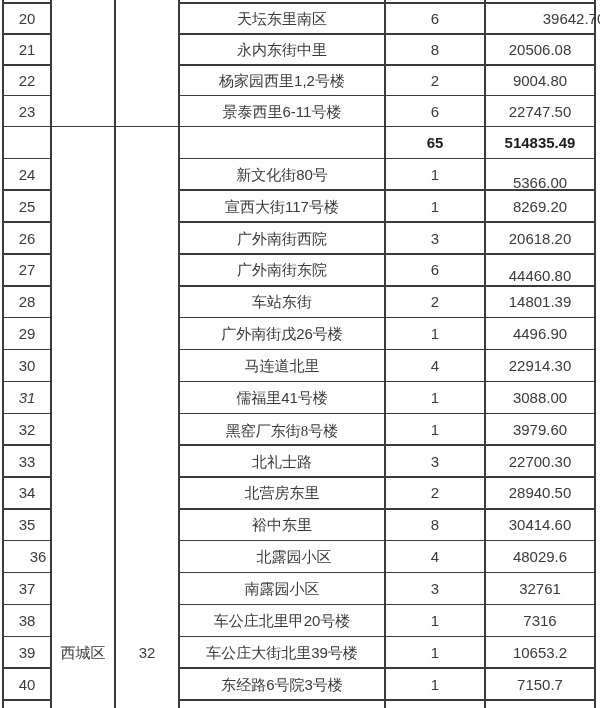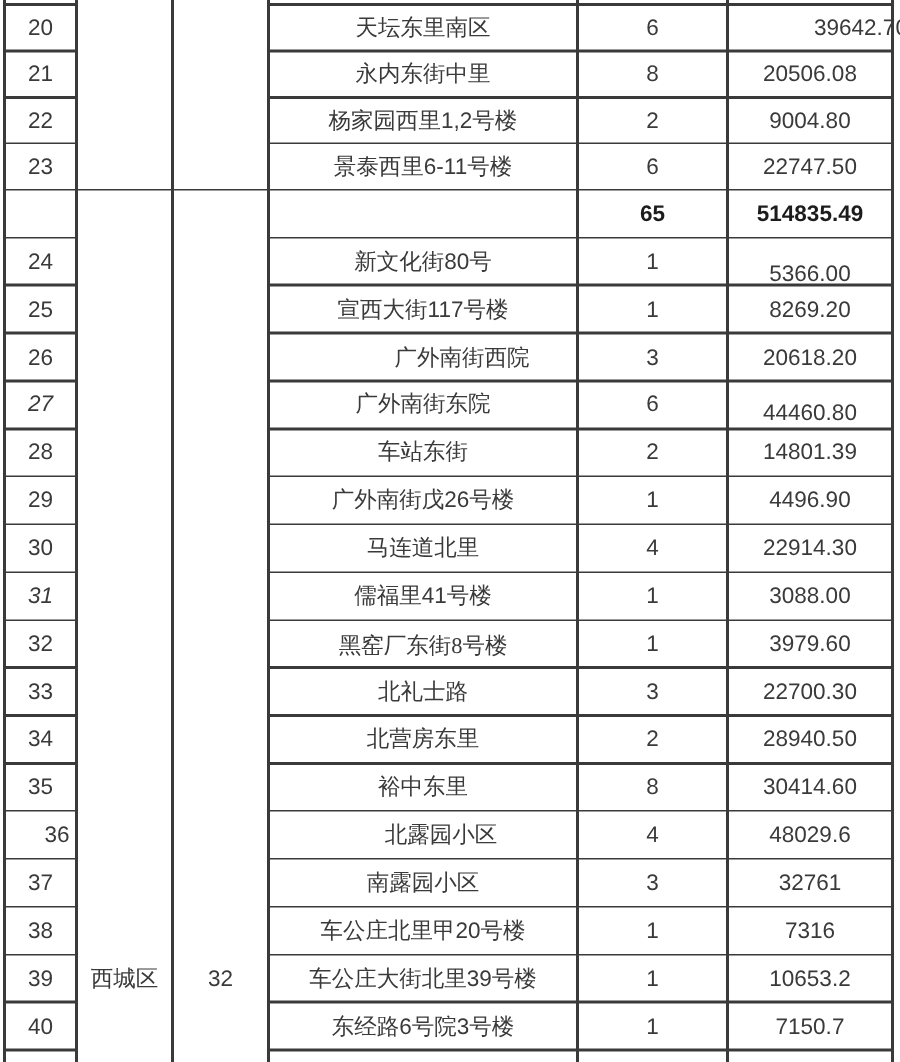--- a/index.html
+++ b/index.html
@@ -102,25 +102,25 @@
   <div class="cell name" style="left: 179px; top: 158.361px; width: 206px; height: 31.8611px;">新文化街80号</div>
   <div class="cell cnt" style="left: 385px; top: 158.361px; width: 100px; height: 31.8611px;">1</div>
   <div class="cell amt" style="left: 485px; top: 158.361px; width: 110px; height: 48px;">5366.00</div>
 
   <div class="cell no" style="left: 3px; top: 190.222px; width: 48px; height: 31.8611px;">25</div>
   <div class="cell name" style="left: 179px; top: 190.222px; width: 206px; height: 31.8611px;">宣西大街117号楼</div>
   <div class="cell cnt" style="left: 385px; top: 190.222px; width: 100px; height: 31.8611px;">1</div>
   <div class="cell amt" style="left: 485px; top: 190.222px; width: 110px; height: 31.8611px;">8269.20</div>
 
   <div class="cell no" style="left: 3px; top: 222.083px; width: 48px; height: 31.8611px;">26</div>
-  <div class="cell name" style="left: 179px; top: 222.083px; width: 206px; height: 31.8611px; margin-left: 26px;">广外南街西院</div>
+  <div class="cell name" style="left: 179px; top: 222.083px; width: 206px; height: 31.8611px;">广外南街西院</div>
   <div class="cell cnt" style="left: 385px; top: 222.083px; width: 100px; height: 31.8611px;">3</div>
   <div class="cell amt" style="left: 485px; top: 222.083px; width: 110px; height: 31.8611px;">20618.20</div>
 
-  <div class="cell no" style="left: 3px; top: 253.944px; width: 48px; height: 31.8611px; font-style: italic;">27</div>
+  <div class="cell no" style="left: 3px; top: 253.944px; width: 48px; height: 31.8611px;">27</div>
   <div class="cell name" style="left: 179px; top: 253.944px; width: 206px; height: 31.8611px;">广外南街东院</div>
   <div class="cell cnt" style="left: 385px; top: 253.944px; width: 100px; height: 31.8611px;">6</div>
   <div class="cell amt" style="left: 485px; top: 253.944px; width: 110px; height: 44px;">44460.80</div>
 
   <div class="cell no" style="left: 3px; top: 285.806px; width: 48px; height: 31.8611px;">28</div>
   <div class="cell name" style="left: 179px; top: 285.806px; width: 206px; height: 31.8611px;">车站东街</div>
   <div class="cell cnt" style="left: 385px; top: 285.806px; width: 100px; height: 31.8611px;">2</div>
   <div class="cell amt" style="left: 485px; top: 285.806px; width: 110px; height: 31.8611px;">14801.39</div>
 
   <div class="cell no" style="left: 3px; top: 317.667px; width: 48px; height: 31.8611px;">29</div>

